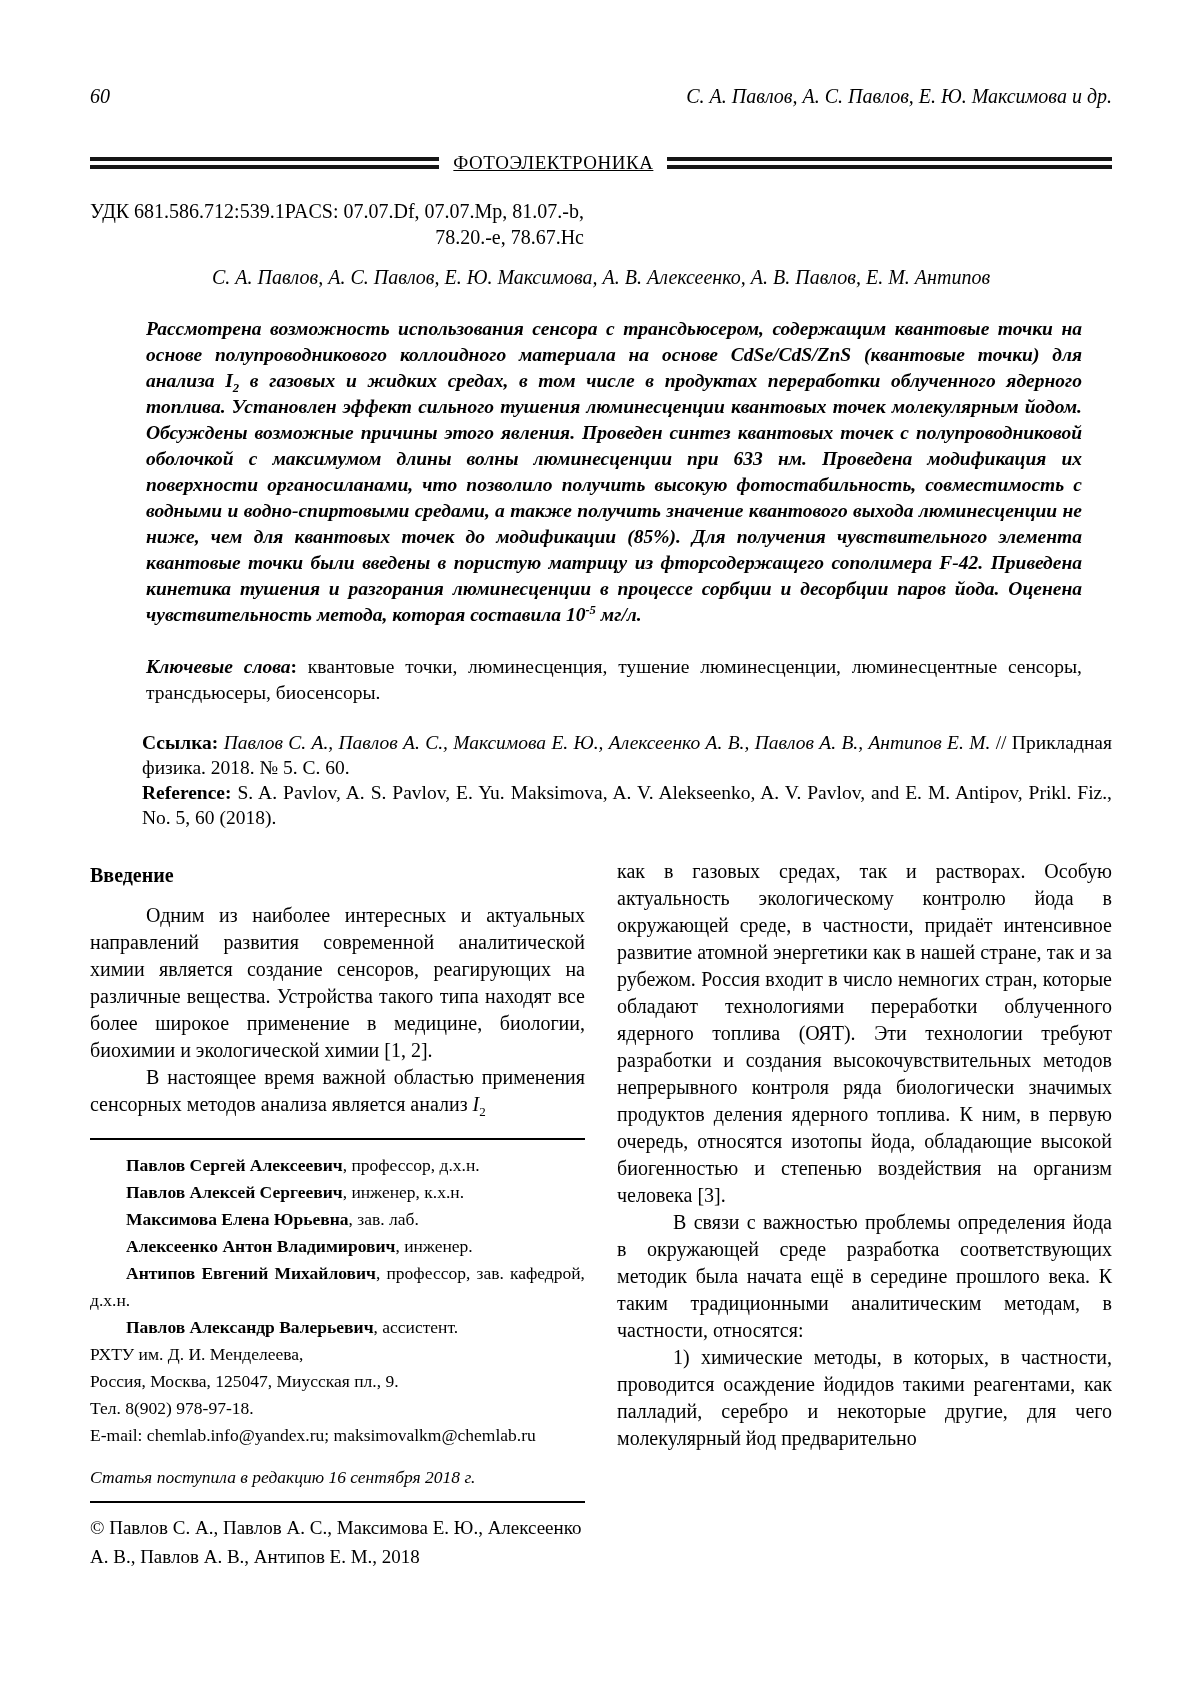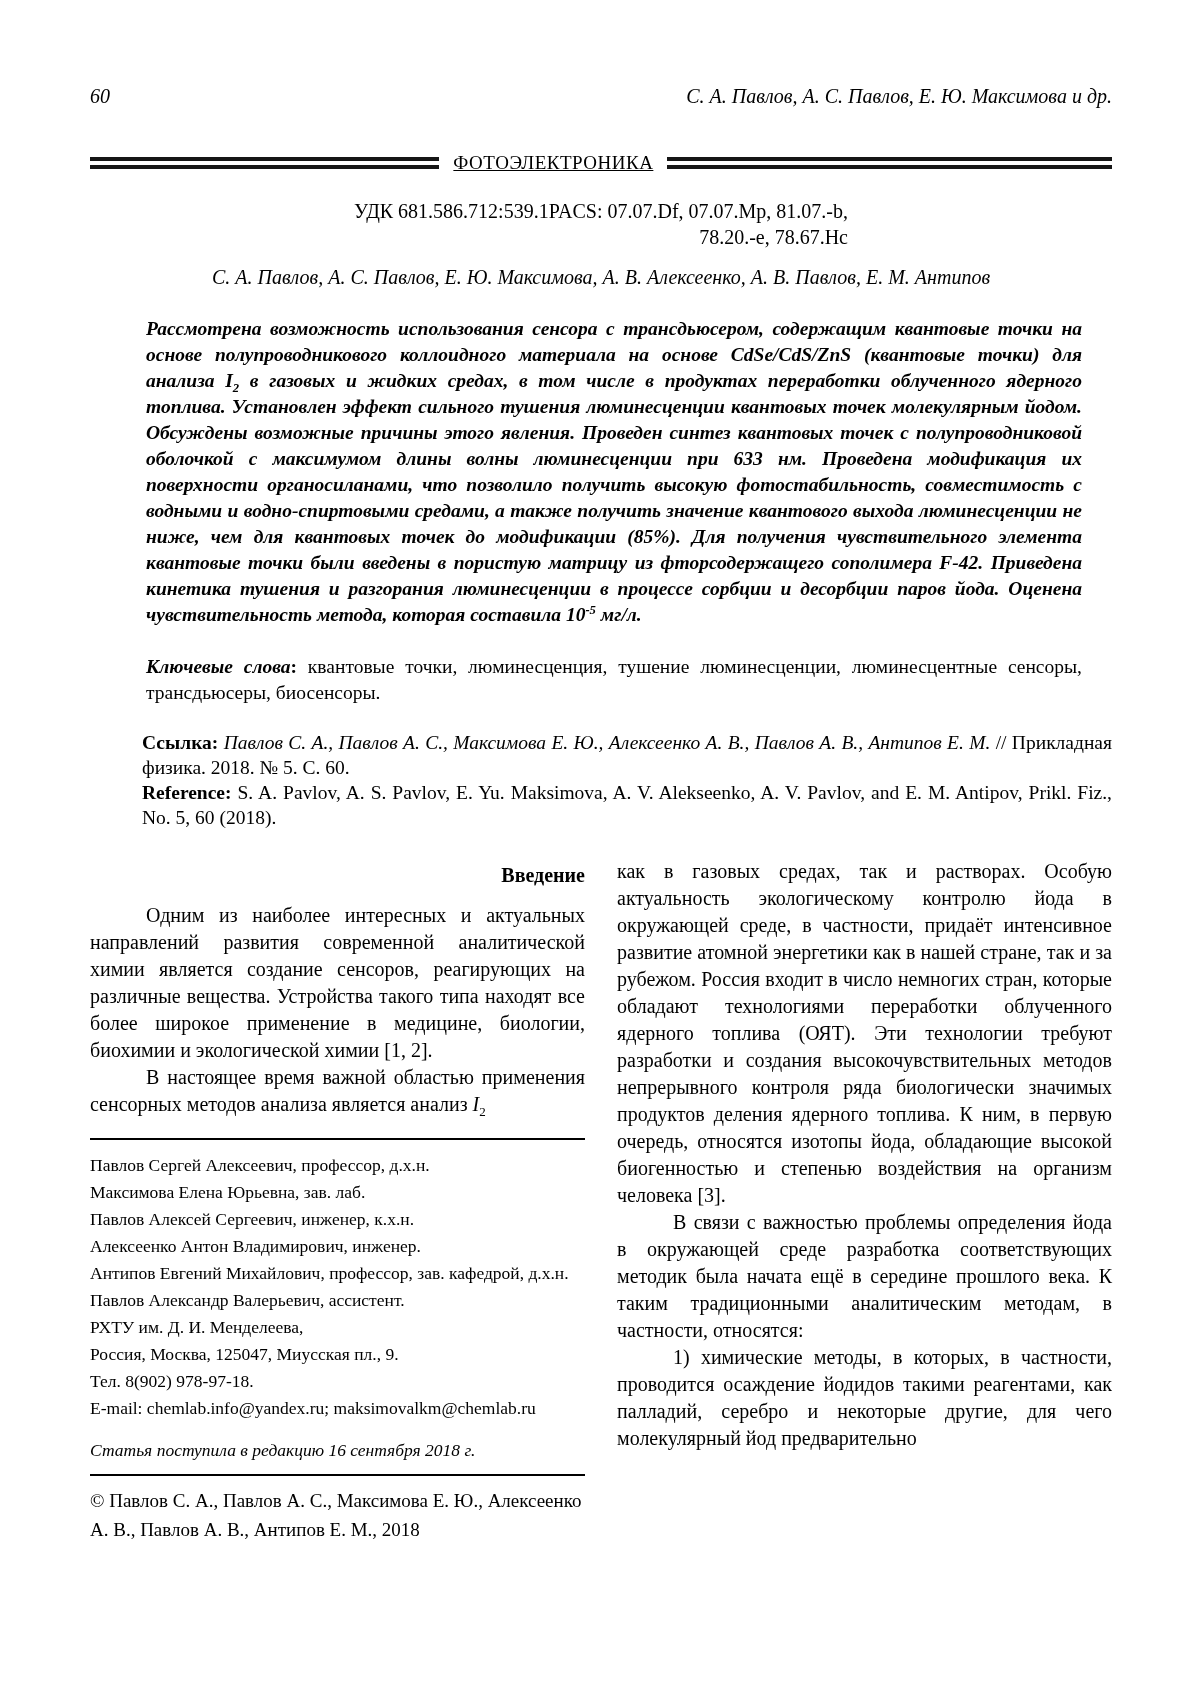--- a/index.html
+++ b/index.html
@@ -13,21 +13,21 @@
 
   .running-head { display:flex; justify-content:space-between; align-items:baseline;
     font-style:italic; font-size:20px; line-height:24px; }
 
   .banner { display:flex; align-items:center; margin-top:44px;text-decoration:underline; }
   .banner .rule { height:12px; border-top:4px solid #161616; border-bottom:4px solid #161616; box-sizing:border-box; }
   .banner .rule.left  { flex:0.88; }
   .banner .rule.right { flex:1.12; }
   .banner .label { font-size:19px; padding:0 14px; letter-spacing:0.5px; white-space:nowrap; }
 
-  .udc-row { display:flex; justify-content:center; margin-top:24px; font-size:20px; line-height:26px; }
+  .udc-row { display:flex; justify-content:flex-start; margin-top:24px; font-size:20px; line-height:26px; }
   .pacs { text-align:right; }
 
   .title-block { margin-top:36px; text-align:center; font-weight:bold; font-size:26px; line-height:40px; }
   .title-block .sym { font-style:italic; }
 
   .authors-line { margin-top:14px; text-align:center; font-style:italic; font-size:20px; line-height:26px; }
 
   .abstract { margin:26px 30px 0 56px; font-weight:bold; font-style:italic;
     font-size:19.5px; line-height:26px; text-align:justify; }
 
@@ -35,26 +35,26 @@
   .kw-label { font-weight:bold; font-style:italic; }
 
   .citation { margin:24px 0 0 52px; font-size:19.5px; line-height:25px; text-align:justify; }
   .cit-label { font-weight:bold; }
   .cit-authors { font-style:italic; }
 
   .columns { display:flex; gap:32px; margin-top:28px; }
   .col { width:495px; box-sizing:border-box; }
   .col p { margin:0; font-size:20px; line-height:27px; text-align:justify; }
   .col p.indent { text-indent:56px; }
-  .intro-heading { text-align:right; font-weight:bold; font-size:20px; line-height:26px; margin:4px 0 14px; }
+  .intro-heading { text-align:left; font-weight:bold; font-size:20px; line-height:26px; margin:4px 0 14px; }
 
   .fn-rule { border:none; border-top:2px solid #000; margin:20px 0 12px; }
   .footnote { font-size:17.5px; line-height:27px; }
   .fn-line { text-align:justify; }
-  .fn-name { font-weight:normal; }
+  .fn-name { font-weight:bold;margin-left:36px; }
 
   .received { margin-top:16px; font-style:italic; font-size:17.5px; line-height:24px; }
   .cr-rule { border:none; border-top:2px solid #000; margin:12px 0 10px; }
   .copyright { font-size:19px; line-height:29px; }
 </style>
 </head>
 <body>
 
 <div class="page">
 
@@ -93,22 +93,22 @@
 
     <div class="col">
       <div class="intro-heading">Введение</div>
       <p class="indent">Одним из наиболее интересных и актуальных направлений развития современной аналитической химии является создание сенсоров, реагирующих на различные вещества. Устройства такого типа находят все более широкое применение в медицине, биологии, биохимии и экологической химии [1, 2].</p>
       <p class="indent">В настоящее время важной областью применения сенсорных методов анализа является анализ <i>I</i><sub>2</sub></p>
 
       <hr class="fn-rule">
 
       <div class="footnote">
         <div class="fn-line"><span class="fn-name">Павлов Сергей Алексеевич</span><span>, профессор, д.х.н.</span></div>
+        <div class="fn-line"><span class="fn-name">Павлов Алексей Сергеевич</span><span>, инженер, к.х.н.</span></div>
         <div class="fn-line"><span class="fn-name">Максимова Елена Юрьевна</span><span>, зав. лаб.</span></div>
-        <div class="fn-line"><span class="fn-name">Павлов Алексей Сергеевич</span><span>, инженер, к.х.н.</span></div>
         <div class="fn-line"><span class="fn-name">Алексеенко Антон Владимирович</span><span>, инженер.</span></div>
         <div class="fn-line"><span class="fn-name">Антипов Евгений Михайлович</span><span>, профессор, зав. кафедрой, д.х.н.</span></div>
         <div class="fn-line"><span class="fn-name">Павлов Александр Валерьевич</span><span>, ассистент.</span></div>
         <div>РХТУ им. Д. И. Менделеева,</div>
         <div>Россия, Москва, 125047, Миусская пл., 9.</div>
         <div>Тел. 8(902) 978-97-18.</div>
         <div>E-mail: chemlab.info@yandex.ru; maksimovalkm@chemlab.ru</div>
       </div>
 
       <div class="received">Статья поступила в редакцию 16 сентября 2018 г.</div>

